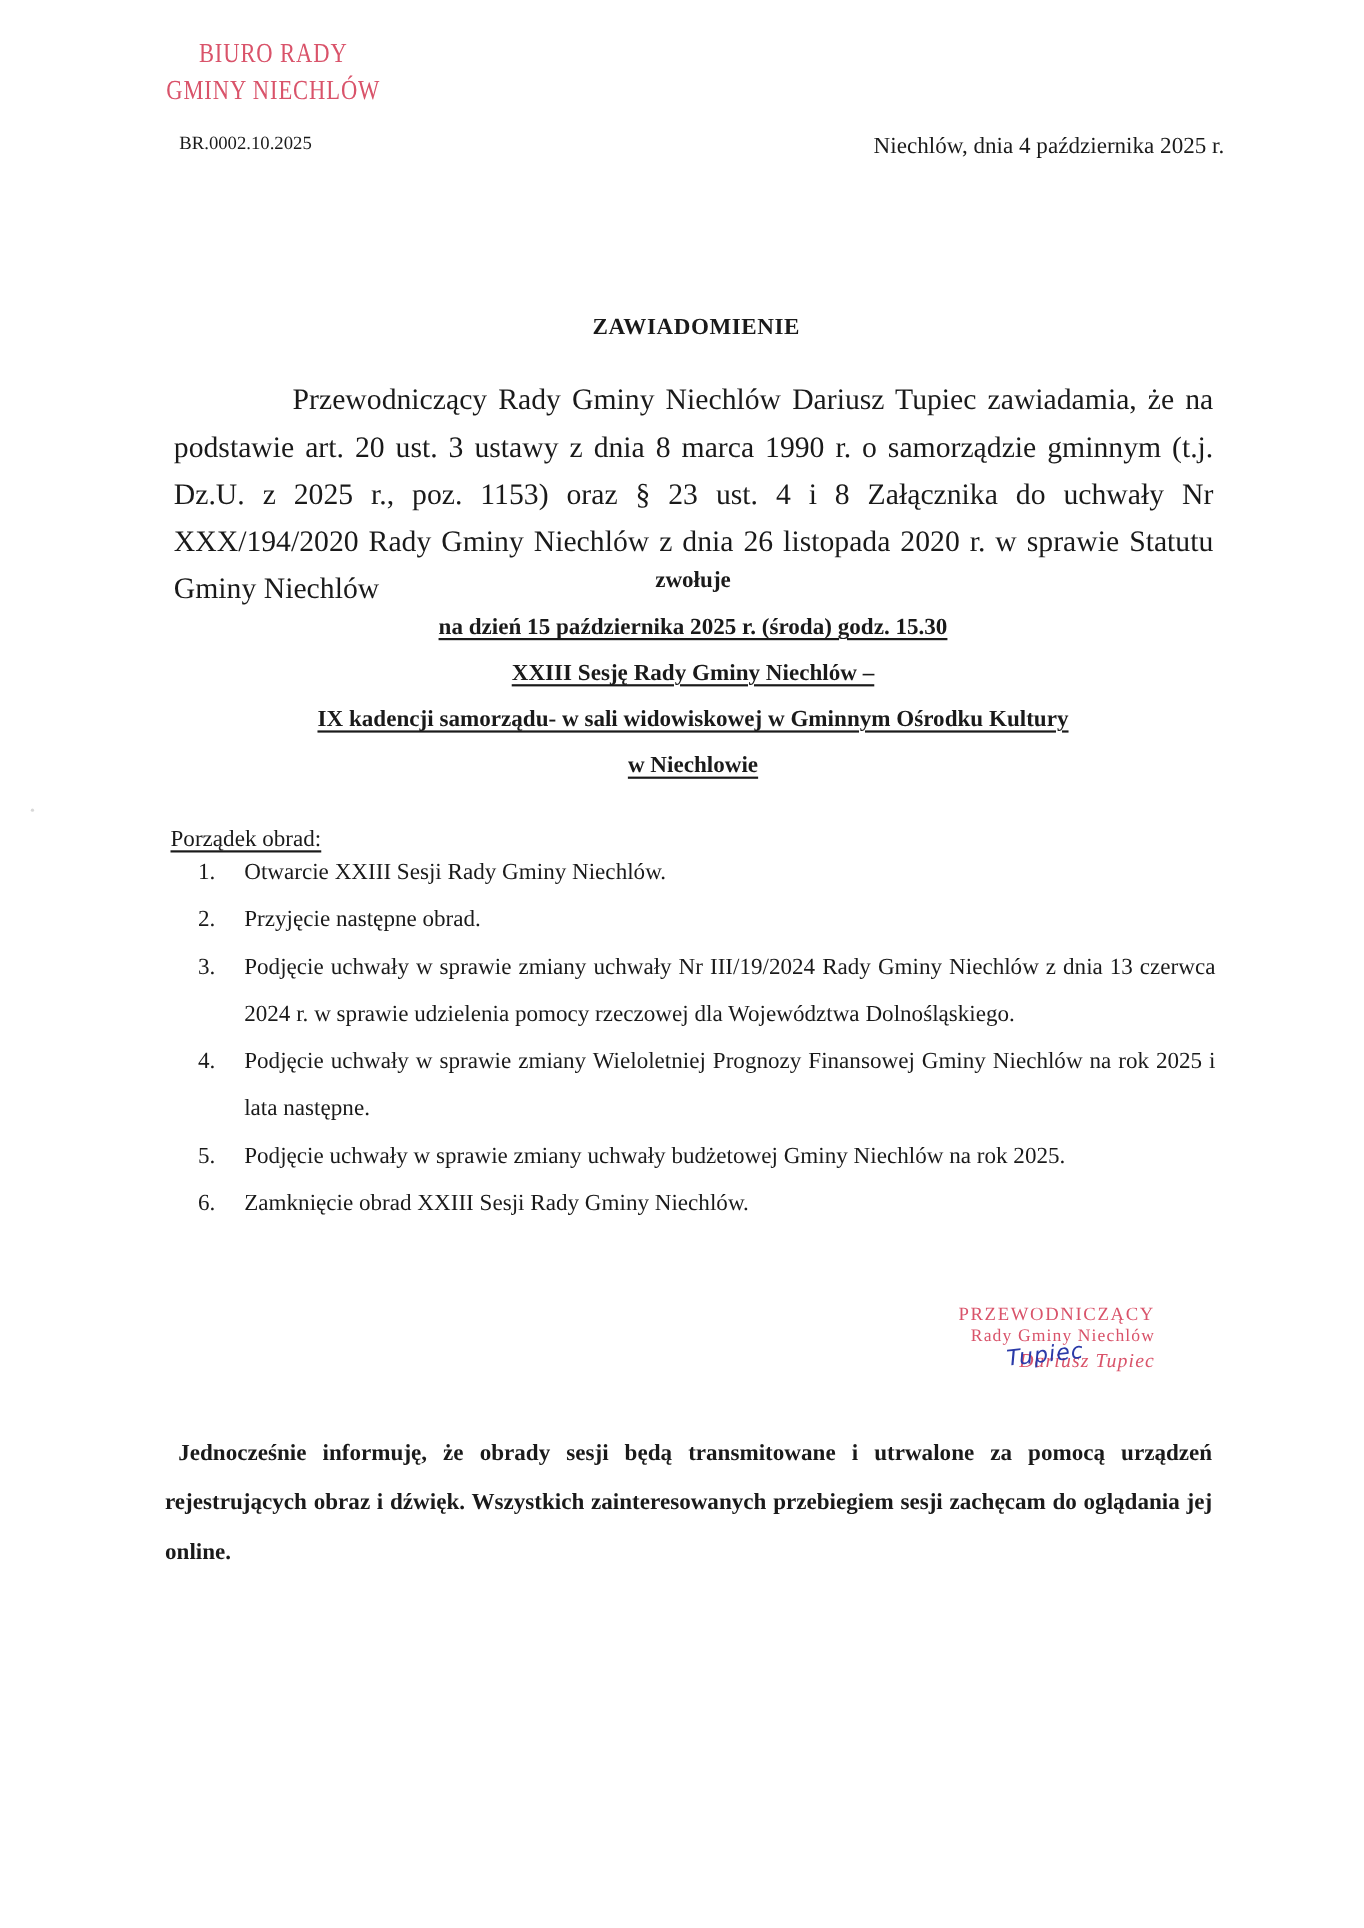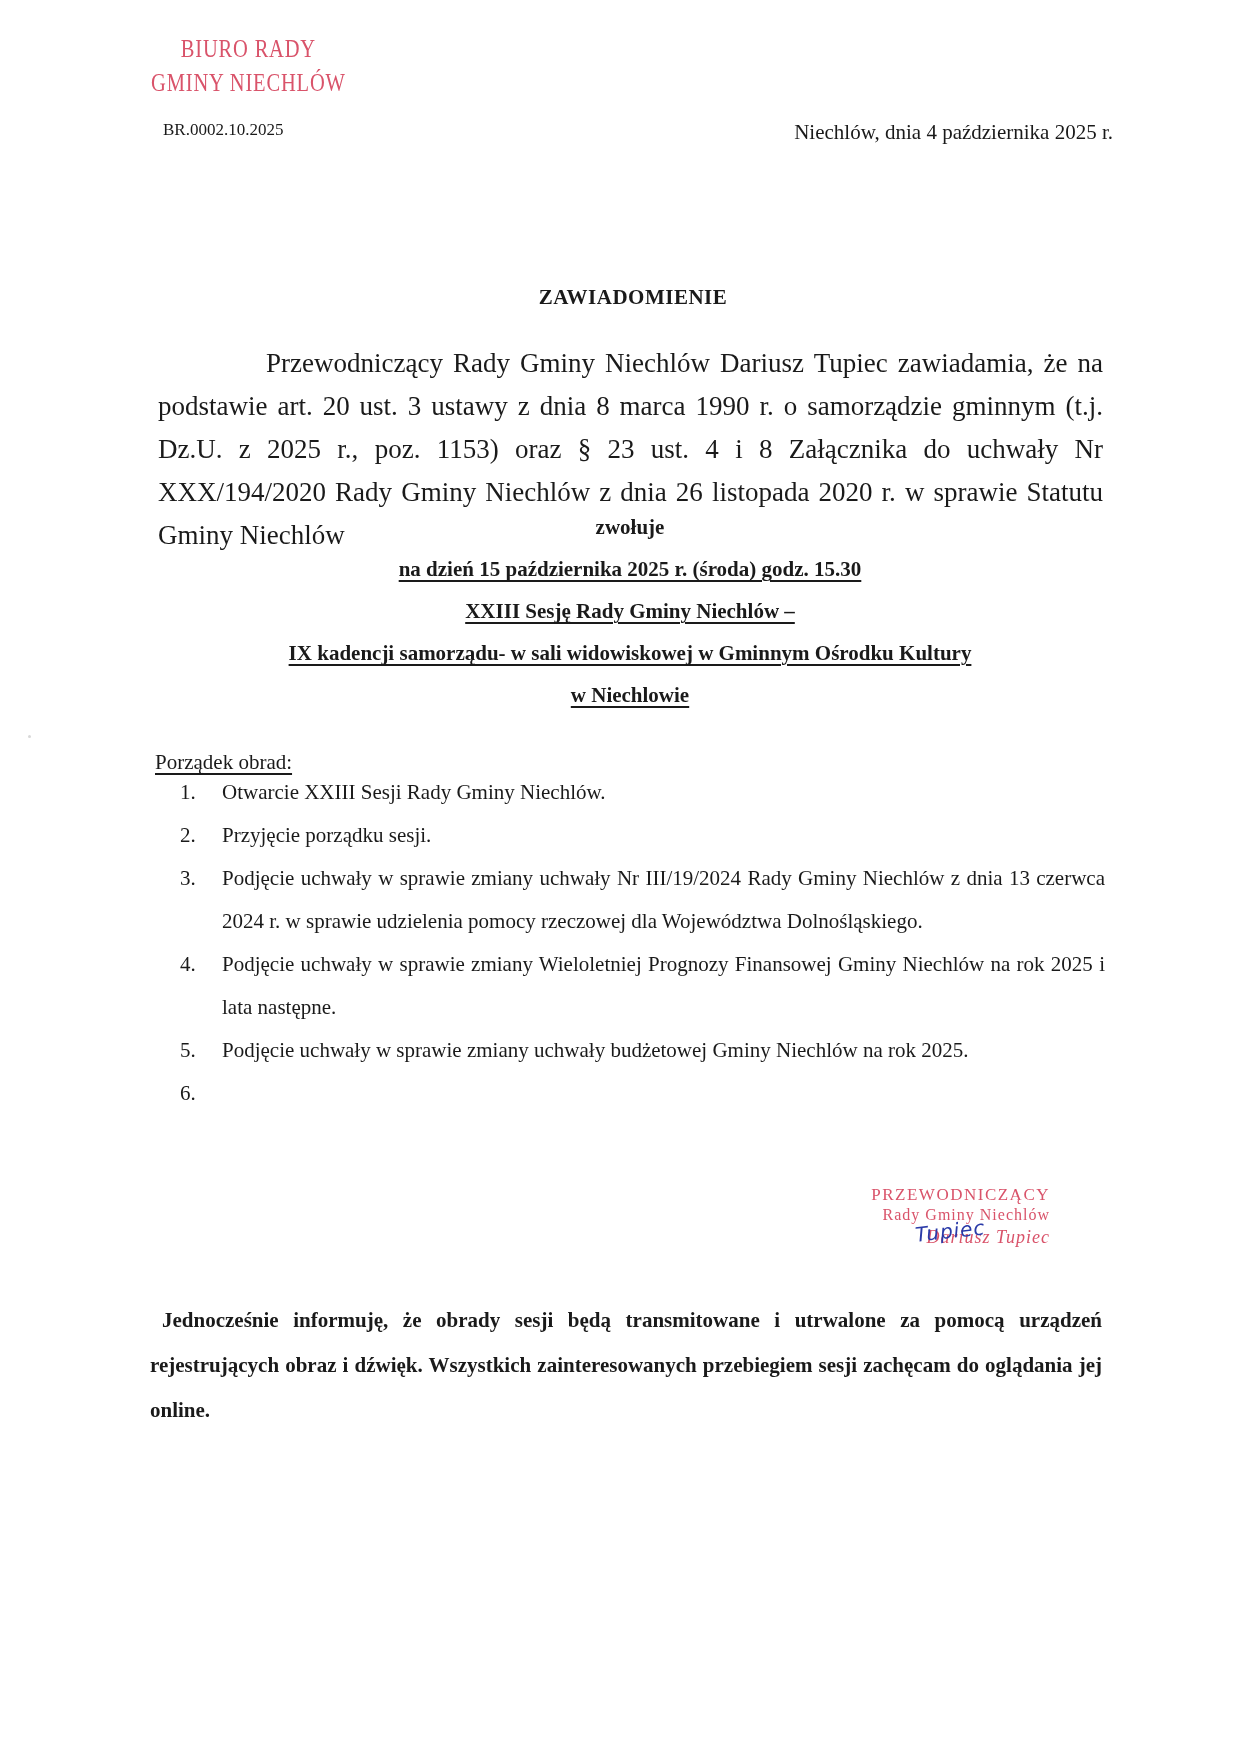--- a/index.html
+++ b/index.html
@@ -46,25 +46,25 @@
 <div class="abs center-block" style="top:515px;">zwołuje</div>
 <div class="abs center-block" style="top:557px;"><span class="u">na dzień 15 października 2025 r. (środa) godz. 15.30</span></div>
 <div class="abs center-block" style="top:599px;"><span class="u">XXIII Sesję Rady Gminy Niechlów –</span></div>
 <div class="abs center-block" style="top:641px;"><span class="u">IX kadencji samorządu- w sali widowiskowej w Gminnym Ośrodku Kultury</span></div>
 <div class="abs center-block" style="top:683px;"><span class="u">w Niechlowie</span></div>
 
 <div class="abs agenda-head"><span class="u">Porządek obrad:</span></div>
 
 <ol class="abs agenda">
   <li><span class="num">1.</span><span>Otwarcie XXIII Sesji Rady Gminy Niechlów.</span></li>
-  <li><span class="num">2.</span><span>Przyjęcie porządku sesji.</span></li>
+  <li><span class="num">2.</span><span>Przyjęcie następne obrad.</span></li>
   <li><span class="num">3.</span><span>Podjęcie uchwały w sprawie zmiany uchwały Nr III/19/2024 Rady Gminy Niechlów z dnia 13 czerwca 2024 r. w sprawie udzielenia pomocy rzeczowej dla Województwa Dolnośląskiego.</span></li>
   <li><span class="num">4.</span><span>Podjęcie uchwały w sprawie zmiany Wieloletniej Prognozy Finansowej Gminy Niechlów na rok 2025 i lata następne.</span></li>
   <li><span class="num">5.</span><span>Podjęcie uchwały w sprawie zmiany uchwały budżetowej Gminy Niechlów na rok 2025.</span></li>
-  <li><span class="num">6.</span></li>
+  <li><span class="num">6.</span><span>Zamknięcie obrad XXIII Sesji Rady Gminy Niechlów.</span></li>
 </ol>
 
 <div class="abs stamp sig">
   <div class="l1">PRZEWODNICZĄCY</div>
   <div class="l2">Rady Gminy Niechlów</div>
   <div class="l3">Dariusz Tupiec</div>
   <div class="scribble">Tupiec</div>
 </div>
 
 <div class="abs footer"><span class="indent"></span><span>Jednocześnie informuję, że obrady sesji będą transmitowane i utrwalone za pomocą urządzeń rejestrujących obraz i dźwięk. Wszystkich zainteresowanych przebiegiem sesji zachęcam do oglądania jej online.</span></div>

